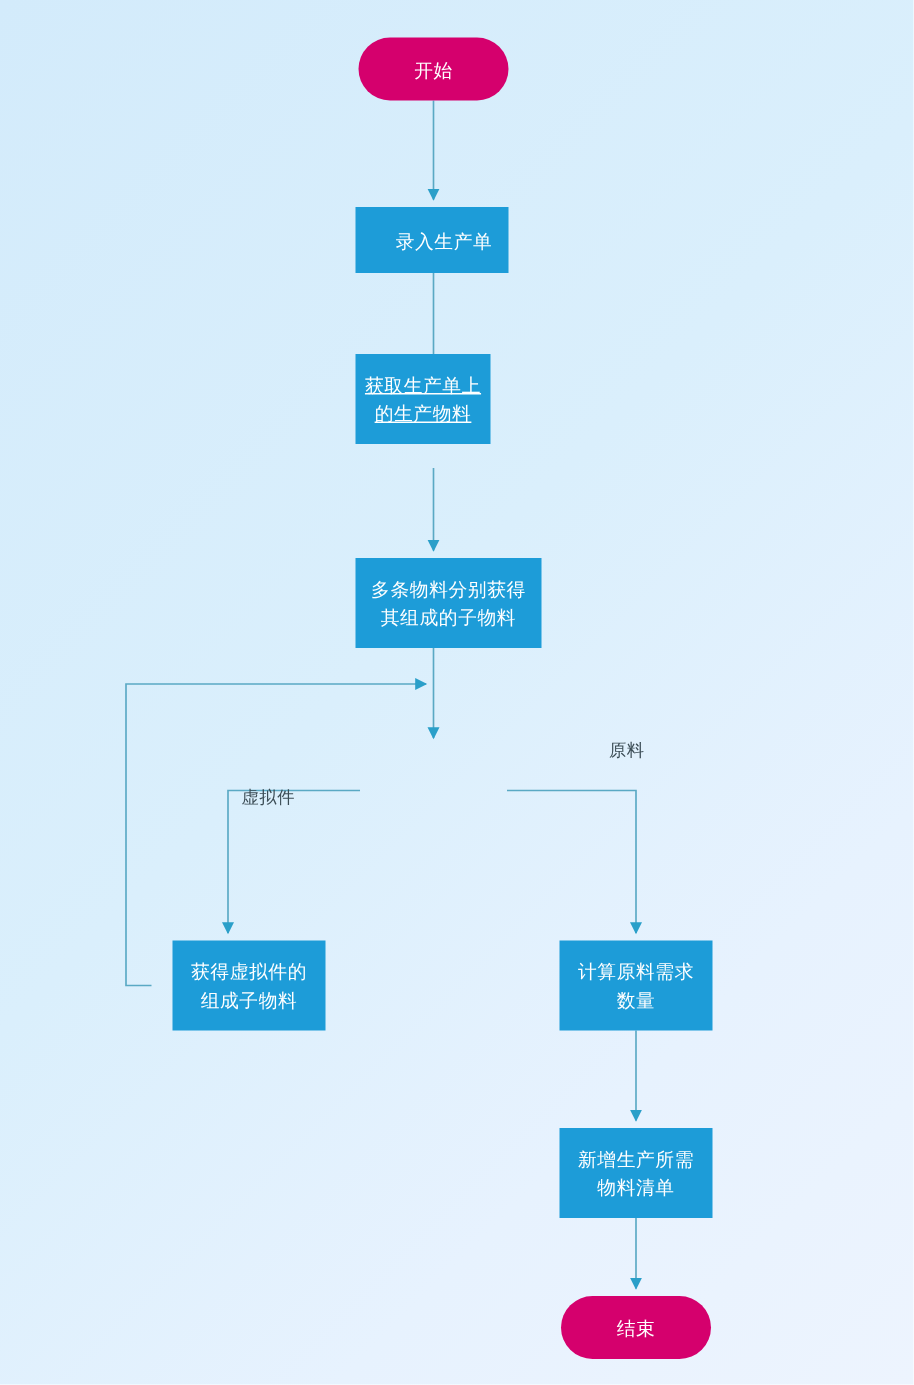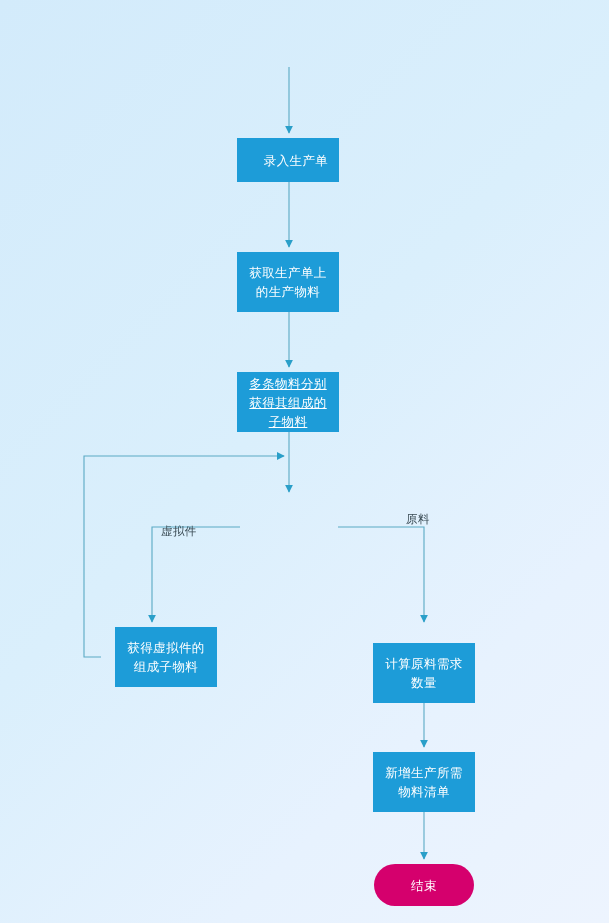--- a/index.html
+++ b/index.html
@@ -98,47 +98,50 @@
       <path d="M240,527 L152,527 L152,622" marker-end="url(#arrow)"></path>
       <path d="M338,527 L424,527 L424,622" marker-end="url(#arrow)"></path>
 
       <path d="M101,657 L84,657 L84,456 L284,456" marker-end="url(#arrow)"></path>
 
       <path d="M424,687 L424,747" marker-end="url(#arrow)"></path>
       <path d="M424,812 L424,859" marker-end="url(#arrow)"></path>
     </g>
   </svg>
 
+  <div class="node node-terminator" style="left:239px; top:25px; width:100px; height:42px;">
+    <span class="node-text">开始</span>
+  </div>
 
   <div class="node node-process" style="left:237px; top:138px; width:102px; height:44px;padding-left:16px;">
     <span class="node-text">录入生产单</span>
   </div>
 
-  <div class="node node-process" style="left:237px; top:252px; width:102px; height:60px;">
+  <div class="node node-process" style="left:237px; top:236px; width:90px; height:60px;text-decoration:underline;">
     <span class="node-text">获取生产单上的生产物料</span>
   </div>
 
-  <div class="node node-process" style="left:237px; top:372px; width:102px; height:60px;text-decoration:underline;">
+  <div class="node node-process" style="left:237px; top:372px; width:124px; height:60px;">
     <span class="node-text">多条物料分别获得其组成的子物料</span>
   </div>
 
 
   <div class="node node-process" style="left:115px; top:627px; width:102px; height:60px;">
     <span class="node-text">获得虚拟件的组成子物料</span>
   </div>
 
-  <div class="node node-process" style="left:373px; top:627px; width:102px; height:60px;margin-top:16px;">
+  <div class="node node-process" style="left:373px; top:627px; width:102px; height:60px;">
     <span class="node-text">计算原料需求数量</span>
   </div>
 
   <div class="node node-process" style="left:373px; top:752px; width:102px; height:60px;">
     <span class="node-text">新增生产所需物料清单</span>
   </div>
 
   <div class="node node-terminator" style="left:374px; top:864px; width:100px; height:42px;">
     <span class="node-text">结束</span>
   </div>
 
   <div class="edge-label" style="left:128px; top:524px;margin-left:33px;">虚拟件</div>
 
-  <div class="edge-label" style="left:406px; top:512px;">原料</div>
+  <div class="edge-label" style="left:406px; top:493px;">原料</div>
 
 </div>
 
 </body></html>

